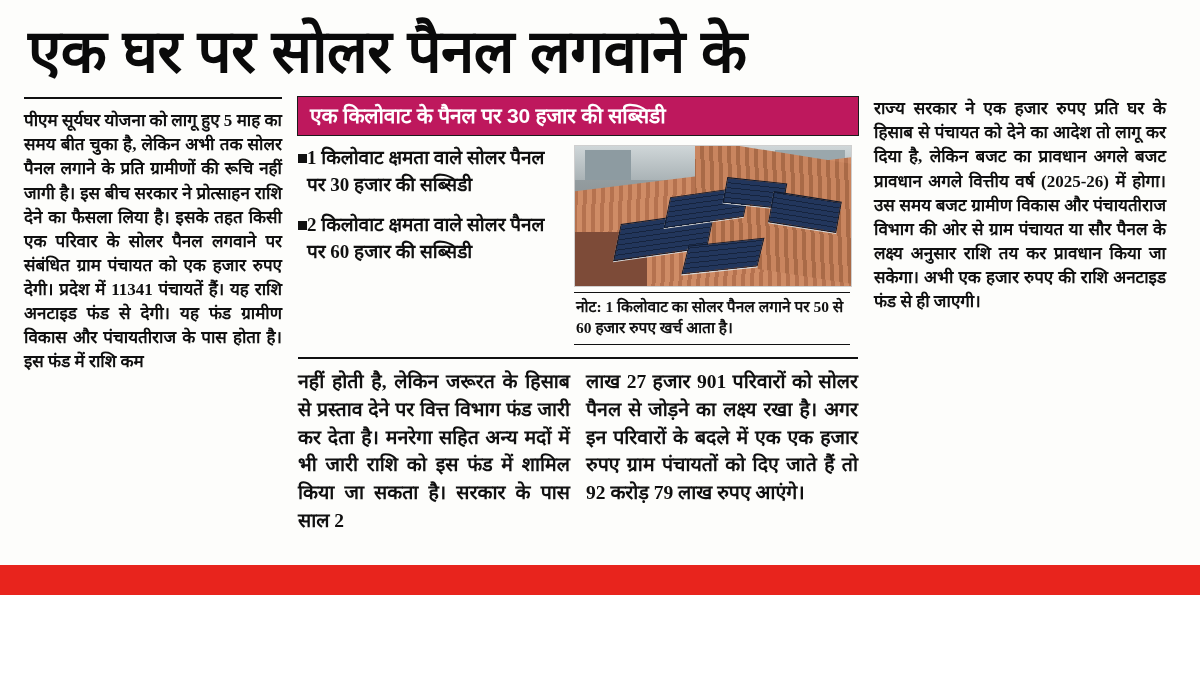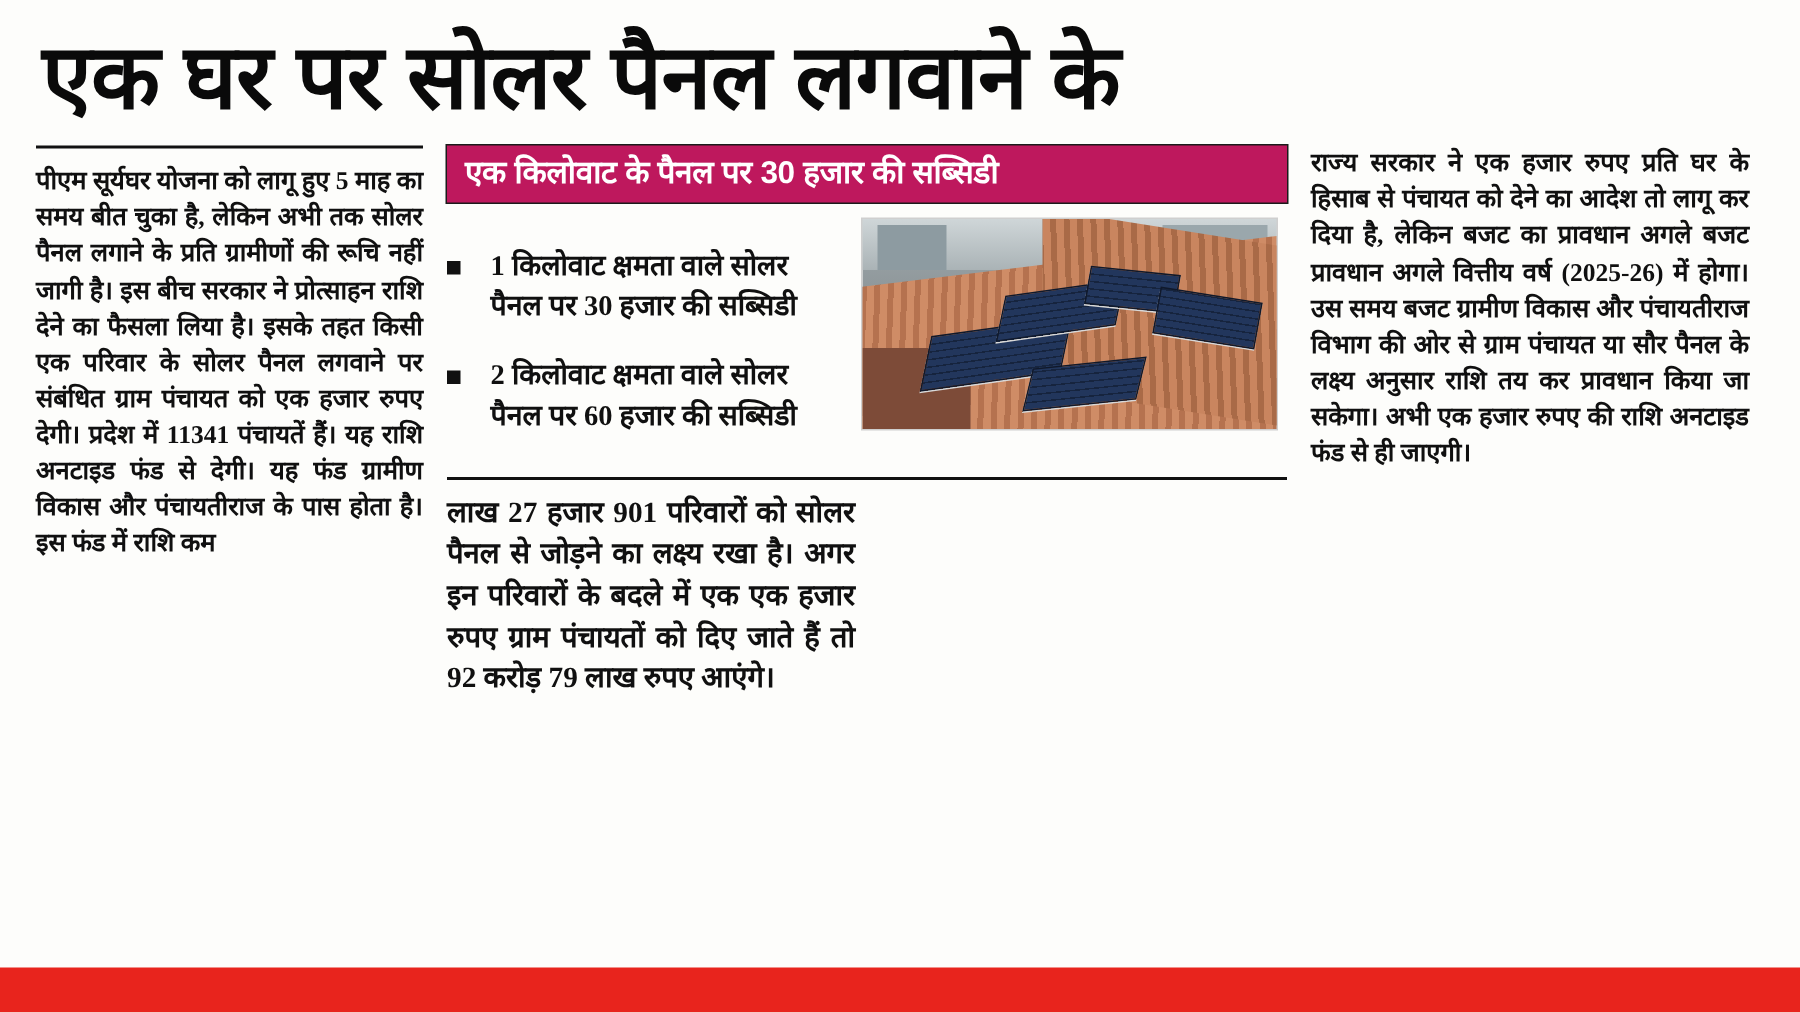--- a/index.html
+++ b/index.html
@@ -11,21 +11,21 @@
     width: 1200px;
     height: 675px;
     overflow: hidden;
     font-family: "Liberation Serif", serif;
     color: #111;
     position: relative;
   }
   .page {
     position: relative;
     width: 1200px;
-    height: 675px;
+    height: 595px;
     background: #fdfdfb;
     overflow: hidden;
   }
 
   
   .headline {
     padding: 18px 28px 0 28px;
   }
   .headline-line {
     font-family: "Liberation Sans", sans-serif;
@@ -88,23 +88,22 @@
   .mid-top {
     display: flex;
     gap: 14px;
     align-items: flex-start;
   }
   .bullets {
     width: 262px;
   }
   .bullet {
     display: flex;
-    gap: 20px;
+    gap: 0;
     margin-bottom: 14px;
-    margin-top: 20px;
   }
   .bullet-dot {
     flex: none;
     width: 9px;
     height: 9px;
     background: #111;
     margin-top: 9px;
   }
   .bullet-text {
     font-family: "Liberation Serif", serif;
@@ -254,24 +253,28 @@
             <div class="bldg b2"></div>
             <div class="roof"></div>
             <div class="roof2"></div>
             <div class="wallL"></div>
             <div class="panel p1"></div>
             <div class="panel p2"></div>
             <div class="panel p3"></div>
             <div class="panel p4"></div>
             <div class="panel p5"></div>
           </div>
+          <div class="caption">नोट: 1 किलोवाट का सोलर पैनल लगाने पर 50 से 60 हजार रुपए खर्च आता है।</div>
         </div>
       </div>
 
       <div class="mid-bottom">
+        <div class="mb-col">
+          <p class="para">नहीं होती है, लेकिन जरूरत के हिसाब से प्रस्ताव देने पर वित्त विभाग फंड जारी कर देता है। मनरेगा सहित अन्य मदों में भी जारी राशि को इस फंड में शामिल किया जा सकता है। सरकार के पास साल 2</p>
+        </div>
         <div class="mb-col">
           <p class="para">लाख 27 हजार 901 परिवारों को सोलर पैनल से जोड़ने का लक्ष्य रखा है। अगर इन परिवारों के बदले में एक एक हजार रुपए ग्राम पंचायतों को दिए जाते हैं तो 92 करोड़ 79 लाख रुपए आएंगे।</p>
         </div>
       </div>
     </div>
 
     <div class="col col-right">
       <p class="para">राज्य सरकार ने एक हजार रुपए प्रति घर के हिसाब से पंचायत को देने का आदेश तो लागू कर दिया है, लेकिन बजट का प्रावधान अगले बजट प्रावधान अगले वित्तीय वर्ष (2025-26) में होगा। उस समय बजट ग्रामीण विकास और पंचायतीराज विभाग की ओर से ग्राम पंचायत या सौर पैनल के लक्ष्य अनुसार राशि तय कर प्रावधान किया जा सकेगा। अभी एक हजार रुपए की राशि अनटाइड फंड से ही जाएगी।</p>
     </div>
 

